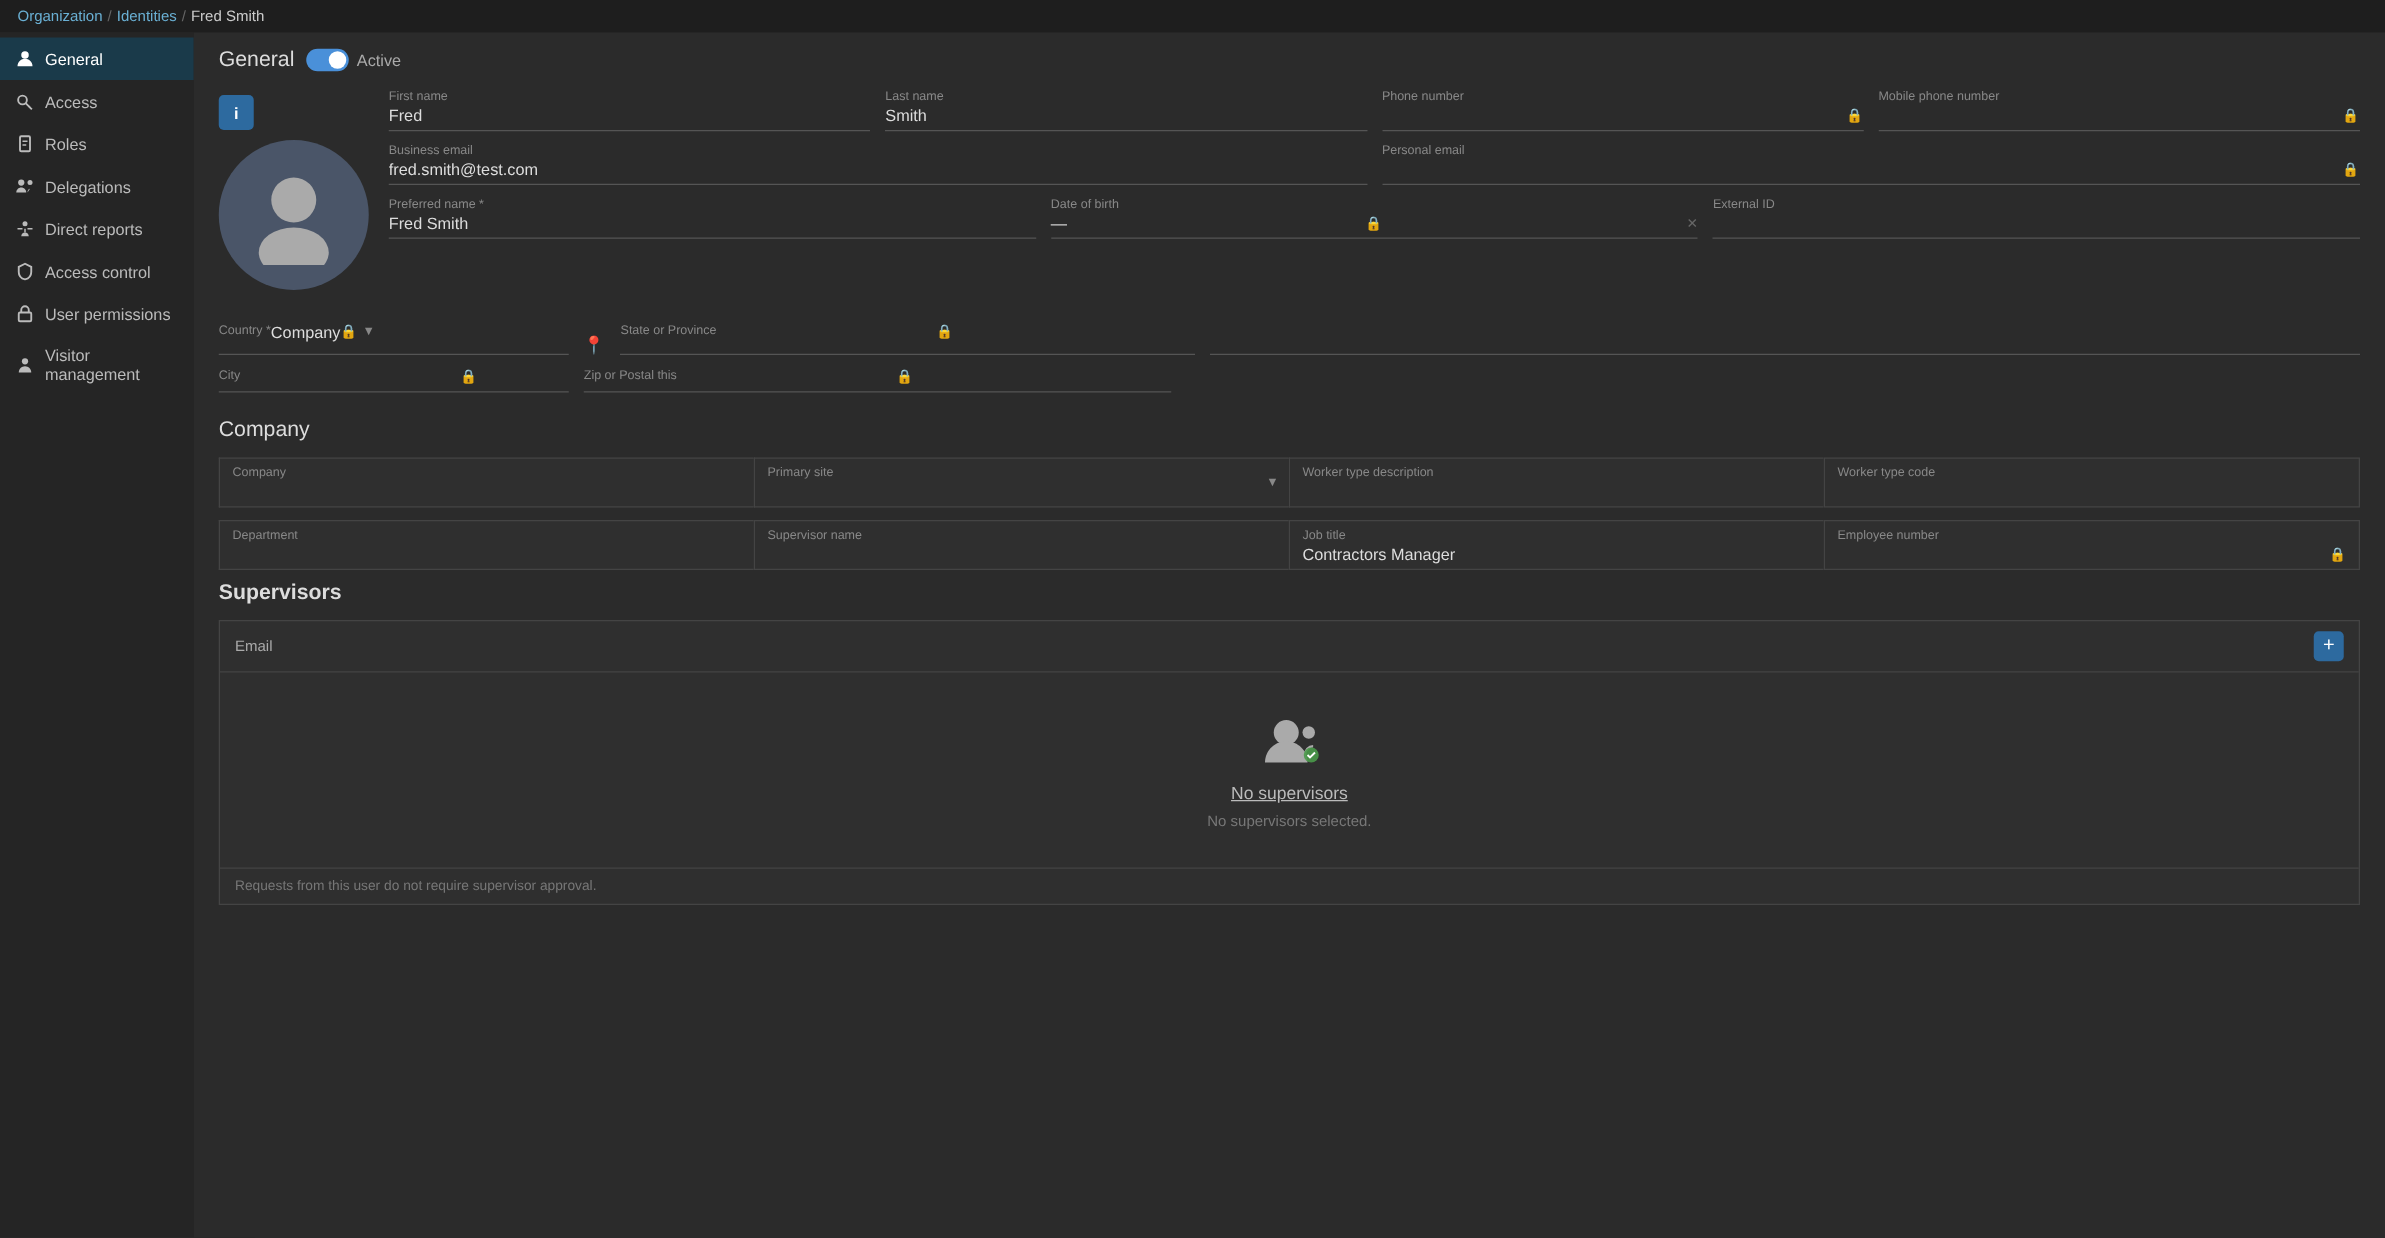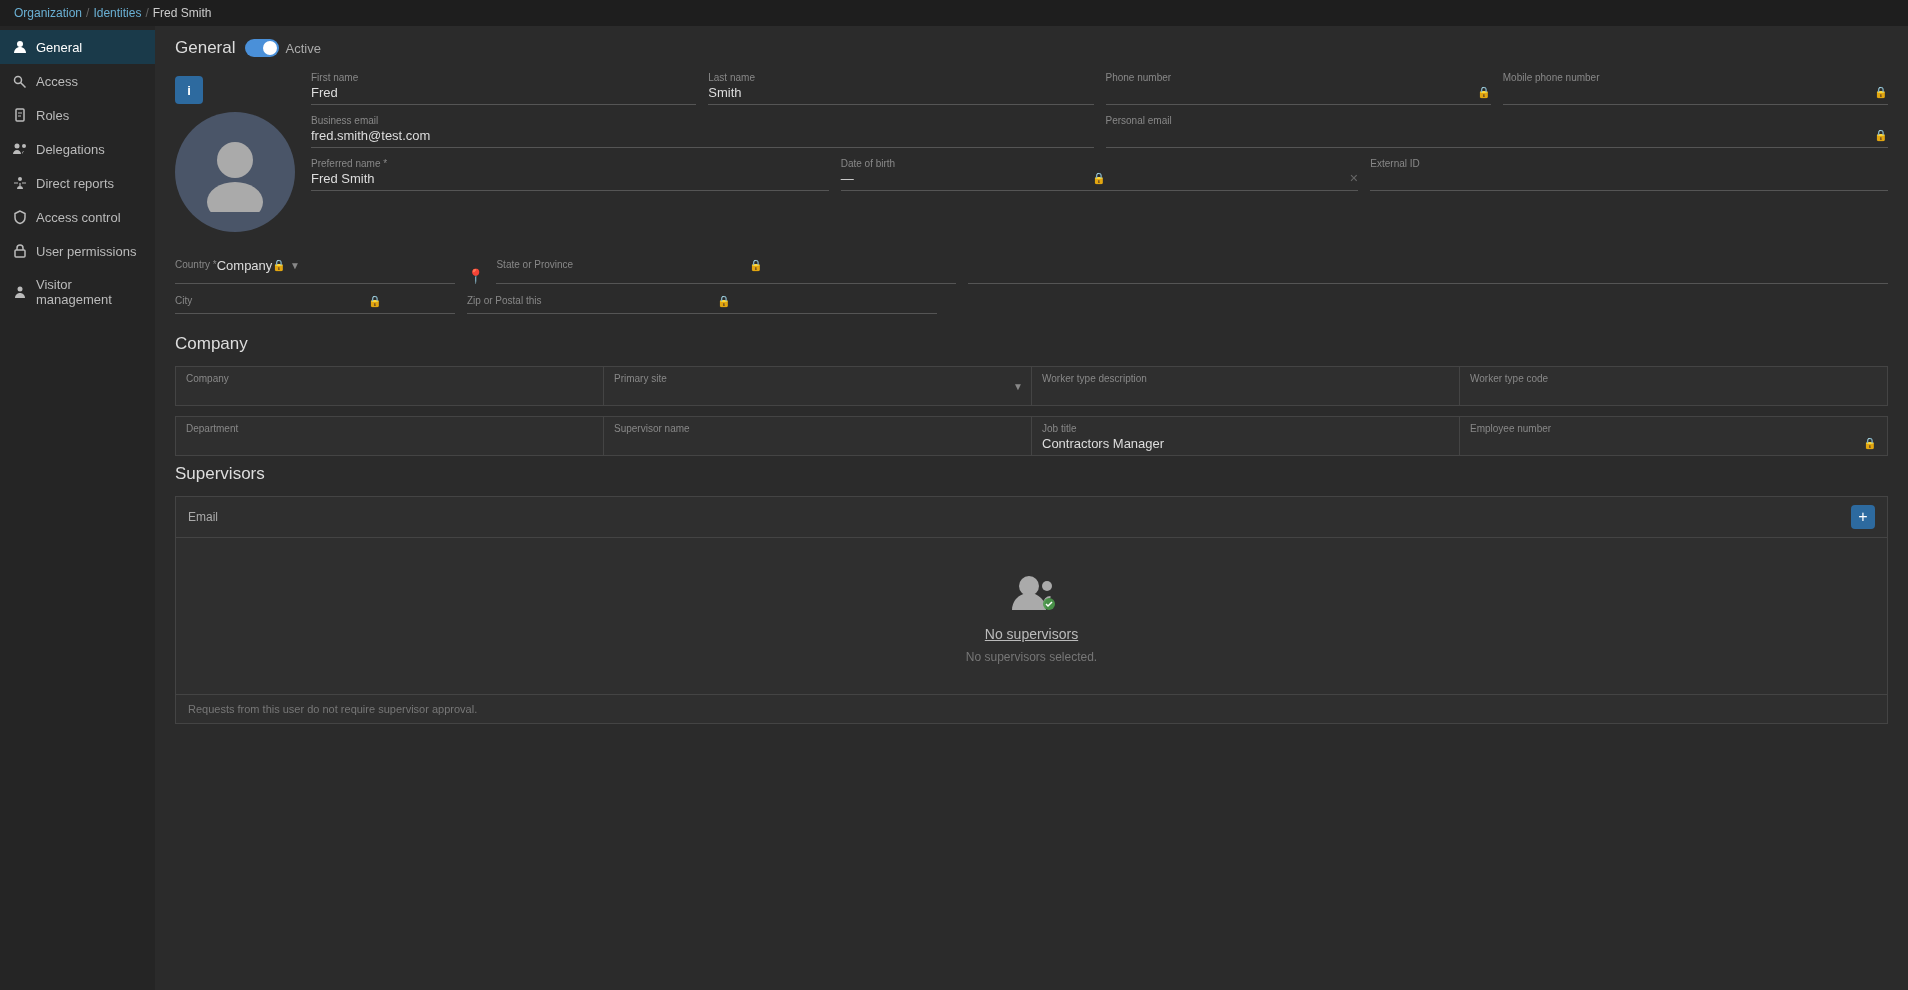--- a/index.html
+++ b/index.html
@@ -235,21 +235,21 @@
       top: 50%;
       transform: translateY(-50%);
       color: #888;
       font-size: 10px;
     }
 
     
     .supervisors-section { margin-bottom: 20px; }
     .supervisors-title {
       font-size: 17px;
-      font-weight: 400;
+      font-weight: 700;
       color: #ddd;
       margin-bottom: 12px;
     }
     .supervisors-table {
       border: 1px solid #444;
       background: #2f2f2f;
     }
     .supervisors-header {
       display: flex;
       border-bottom: 1px solid #444;

